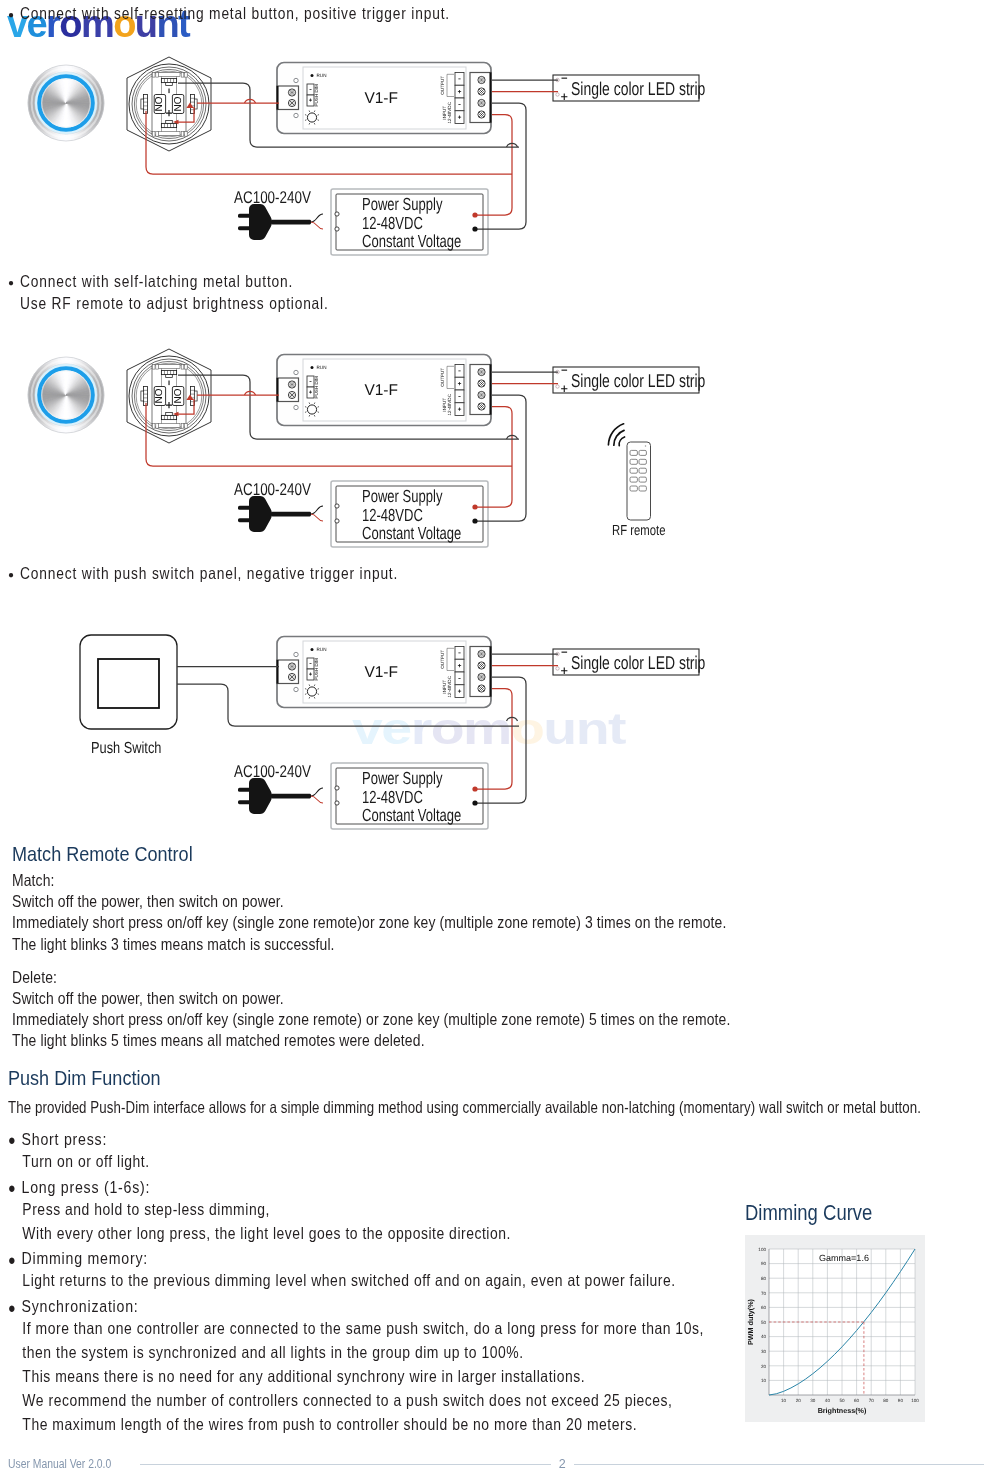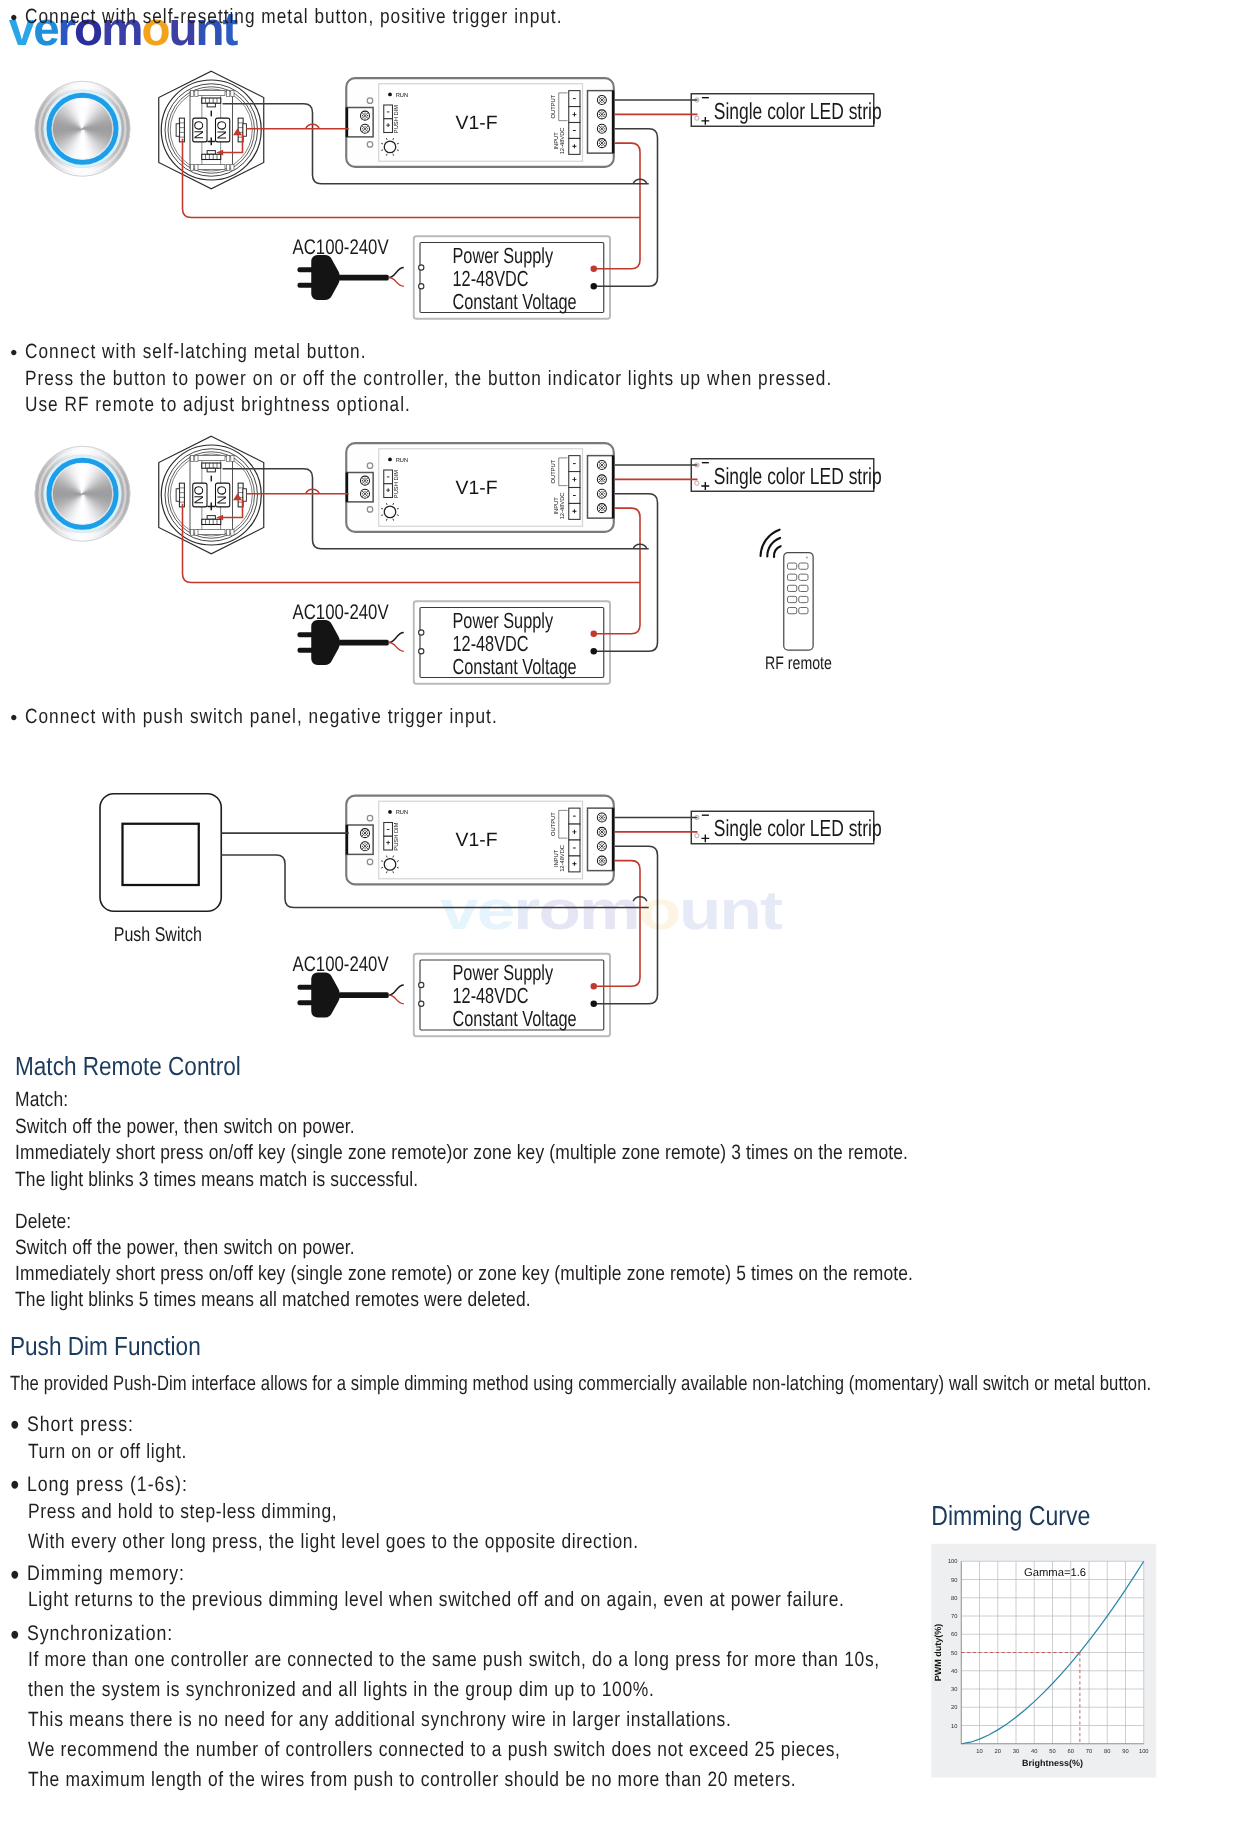--- a/index.html
+++ b/index.html
@@ -59,24 +59,20 @@
     <div class="tline">
         <span class="bul">●</span>
         <span class="txt">Connect with self-resetting metal button, positive trigger input.</span>
       </div>
   </div>
 
   <div class="abs" style="left:8px;top:272px;">
     <div class="tline">
         <span class="bul">●</span>
         <span class="txt">Connect with self-latching metal button.</span>
-      </div>
-    <div class="tline">
-        <span class="bul bulhide">●</span>
-        <span class="txt">Press the button to power on or off the controller, the button indicator lights up when pressed.</span>
       </div>
     <div class="tline">
         <span class="bul bulhide">●</span>
         <span class="txt">Use RF remote to adjust brightness optional.</span>
       </div>
   </div>
 
   <div class="abs" style="left:8px;top:564px;">
     <div class="tline">
         <span class="bul">●</span>
@@ -1463,14 +1459,20 @@
             <text x="8" y="87" text-anchor="middle" font-size="7.2" fill="#141414" font-family="&quot;Liberation Sans&quot;,sans-serif" font-weight="bold" transform="rotate(-90 8 87)">PWM duty(%)</text>
             <text x="99" y="26" text-anchor="middle" font-size="9" fill="#111" font-family="&quot;Liberation Sans&quot;,sans-serif">Gamma=1.6</text>
             <path d="M24.00 160.00 L31.30 158.79 L38.60 156.34 L45.90 152.98 L53.20 148.89 L60.50 144.12 L67.80 138.73 L75.10 132.79 L82.40 126.30 L89.70 119.31 L97.00 111.83 L104.30 103.91 L111.60 95.53 L118.90 86.71 L126.20 77.50 L133.50 67.86 L140.80 57.83 L148.10 47.43 L155.40 36.64 L162.70 25.50 L170.00 14.00 " fill="none" stroke="#2a85a8" stroke-width="1"></path>
             <line x1="24" y1="87" x2="118.9" y2="87" stroke="#c94b4b" stroke-width="0.7" stroke-dasharray="2.6 2"></line>
             <line x1="118.9" y1="87" x2="118.9" y2="160" stroke="#c94b4b" stroke-width="0.7" stroke-dasharray="2.6 2"></line>
           </g>
         </svg>
     </div>
   </div>
 
+  <div class="abs footer-wrap">
+    <span class="foot-left">User Manual Ver 2.0.0</span>
+    <span class="foot-rule"></span>
+    <span class="foot-page">2</span>
+    <span class="foot-rule"></span>
+  </div>
 
 </div>
 
 </body></html>

